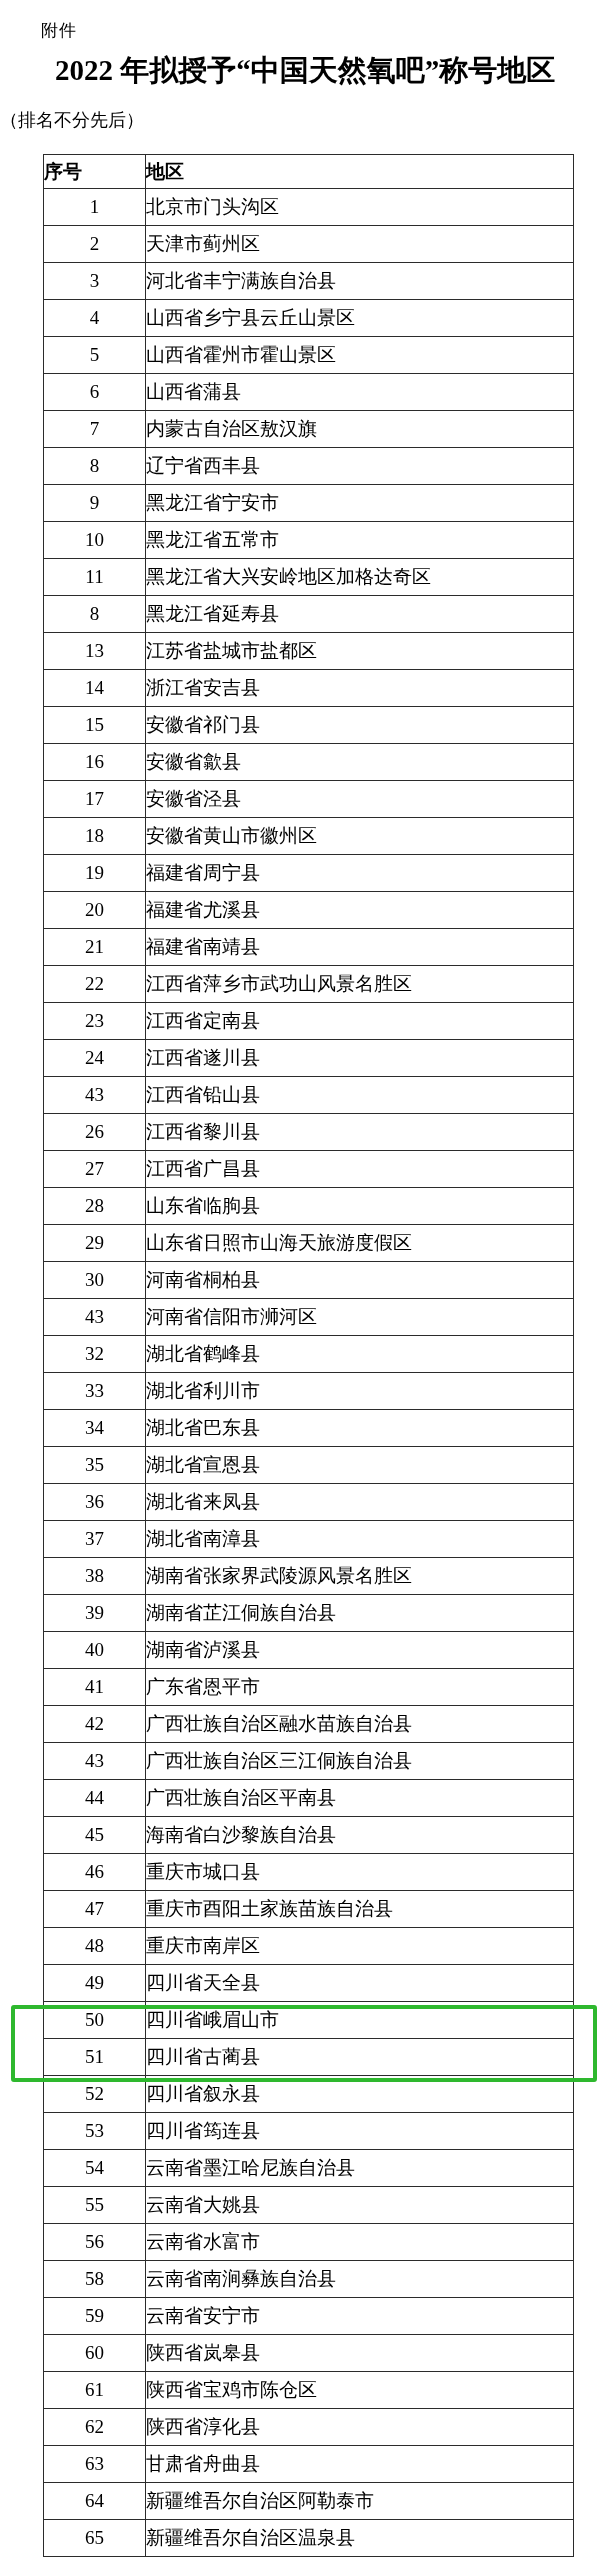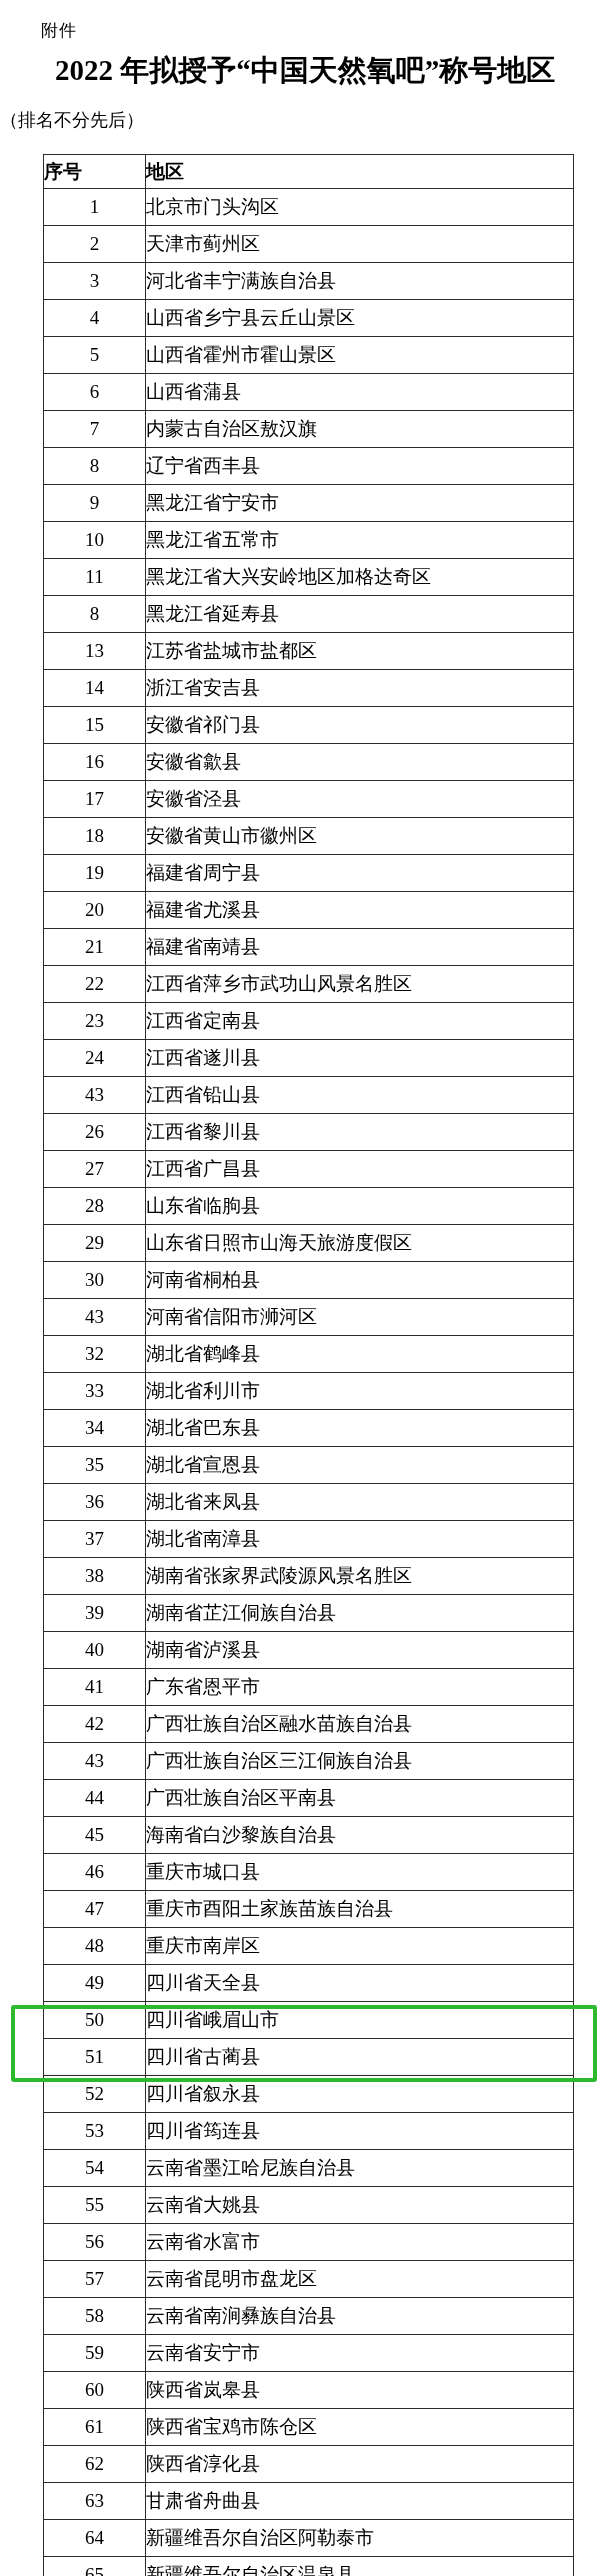--- a/index.html
+++ b/index.html
@@ -314,24 +314,20 @@
       </tr>
       <tr>
         <td class="cell-index">55</td>
         <td class="cell-region">云南省大姚县</td>
       </tr>
       <tr>
         <td class="cell-index">56</td>
         <td class="cell-region">云南省水富市</td>
       </tr>
       <tr>
-        <td class="cell-index">57</td>
-        <td class="cell-region">云南省昆明市盘龙区</td>
-      </tr>
-      <tr>
         <td class="cell-index">58</td>
         <td class="cell-region">云南省南涧彝族自治县</td>
       </tr>
       <tr>
         <td class="cell-index">59</td>
         <td class="cell-region">云南省安宁市</td>
       </tr>
       <tr>
         <td class="cell-index">60</td>
         <td class="cell-region">陕西省岚皋县</td>

